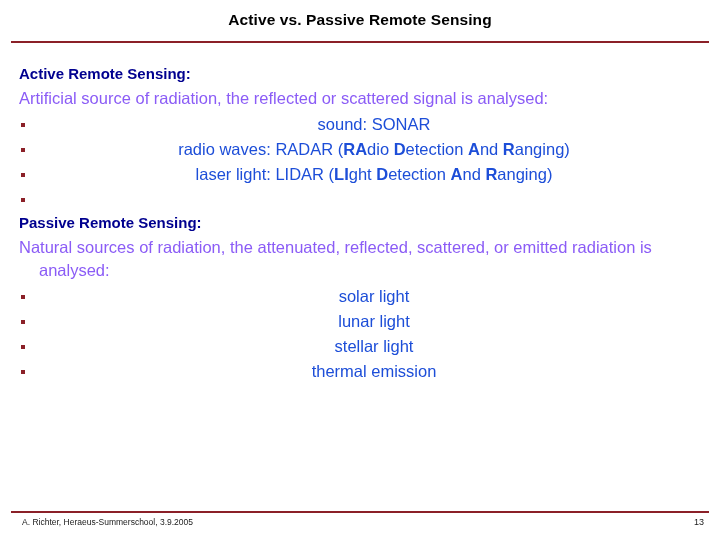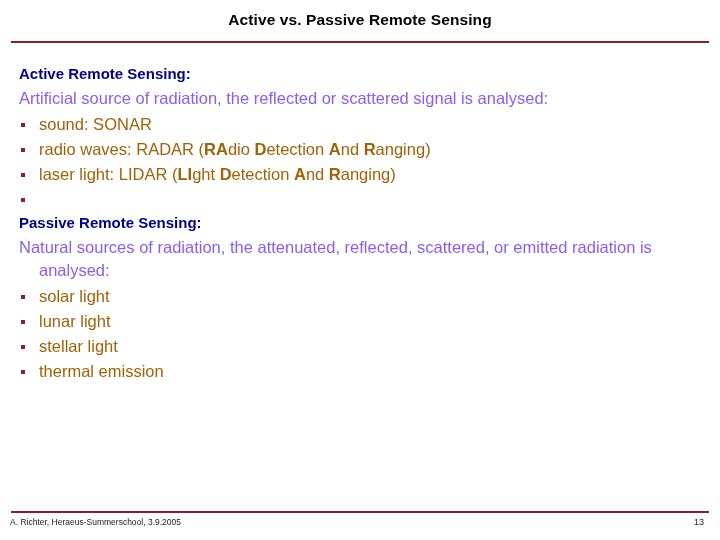--- a/index.html
+++ b/index.html
@@ -86,39 +86,40 @@
 
   .bullet-list {
     list-style: none;
     margin: 2px 0 0 0;
     padding: 0;
   }
   .bullet-item {
     position: relative;
     font-size: 16.5px;
     line-height: 25px;
-    color: #a16207;
+    color: #1d4ed8;
     padding-left: 20px;
     white-space: nowrap;
+    text-align: center;
   }
   .bullet-marker {
     position: absolute;
     left: 2px;
     top: 11px;
     width: 4px;
     height: 4px;
     background: #8b2028;
     display: block;
   }
   .bullet-text b { font-weight: bold; }
 
   
   .footer-left {
     position: absolute;
-    left: 10px;
+    left: 22px;
     top: 516px;
     font-size: 8.5px;
     color: #1a1a1a;
     line-height: 12px;
     white-space: nowrap;
   }
   .footer-right {
     position: absolute;
     right: 16px;
     top: 516px;

